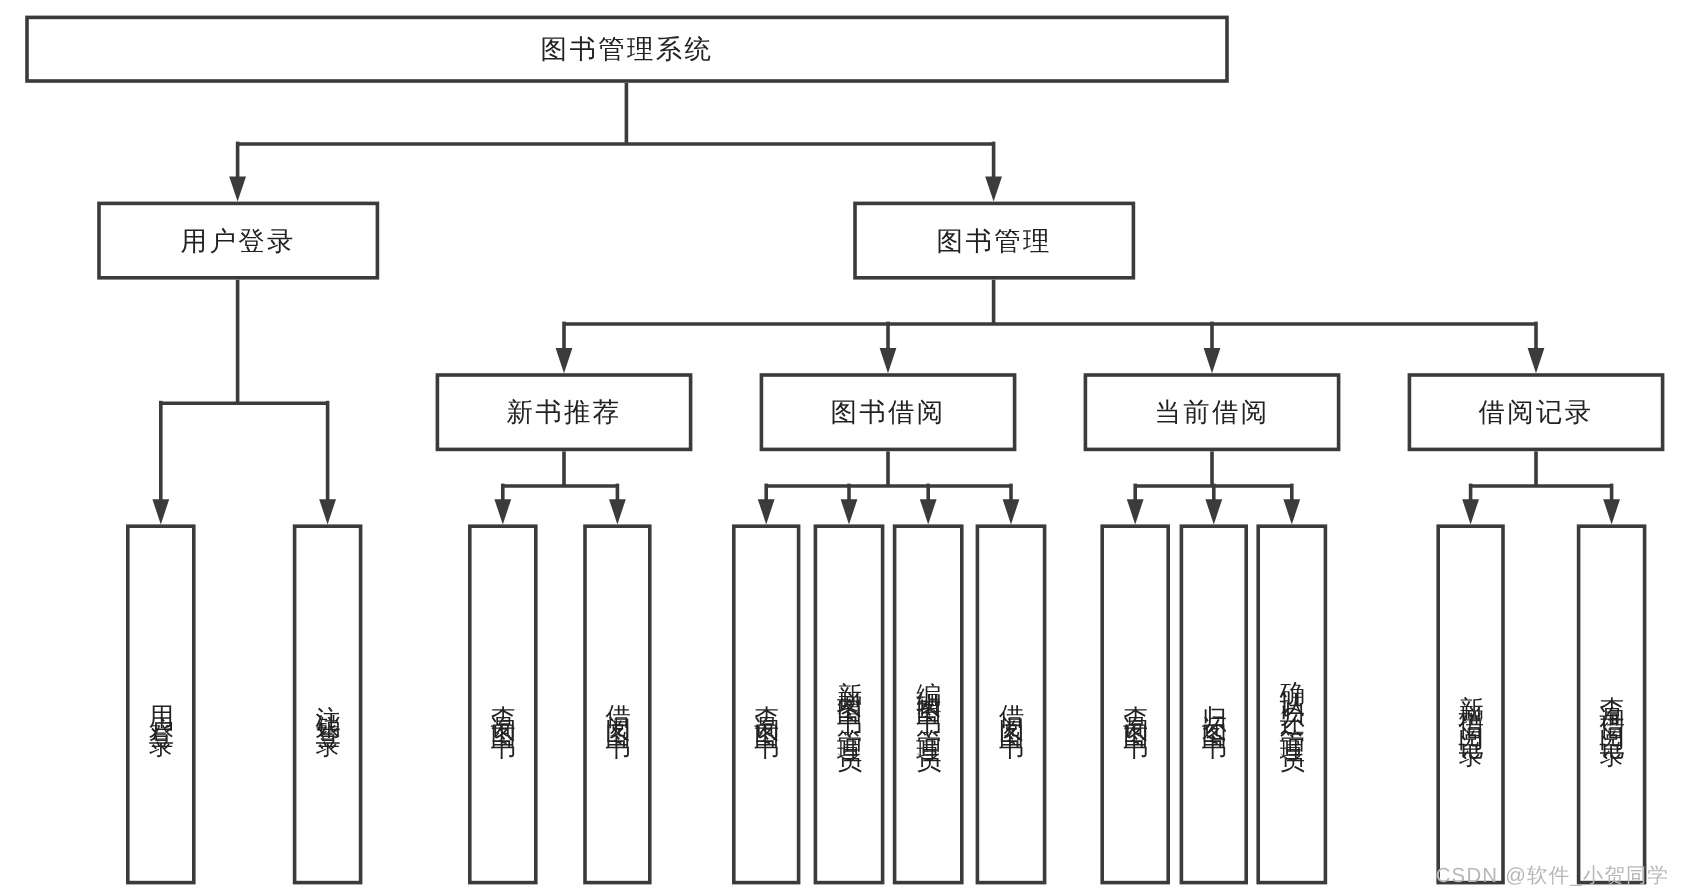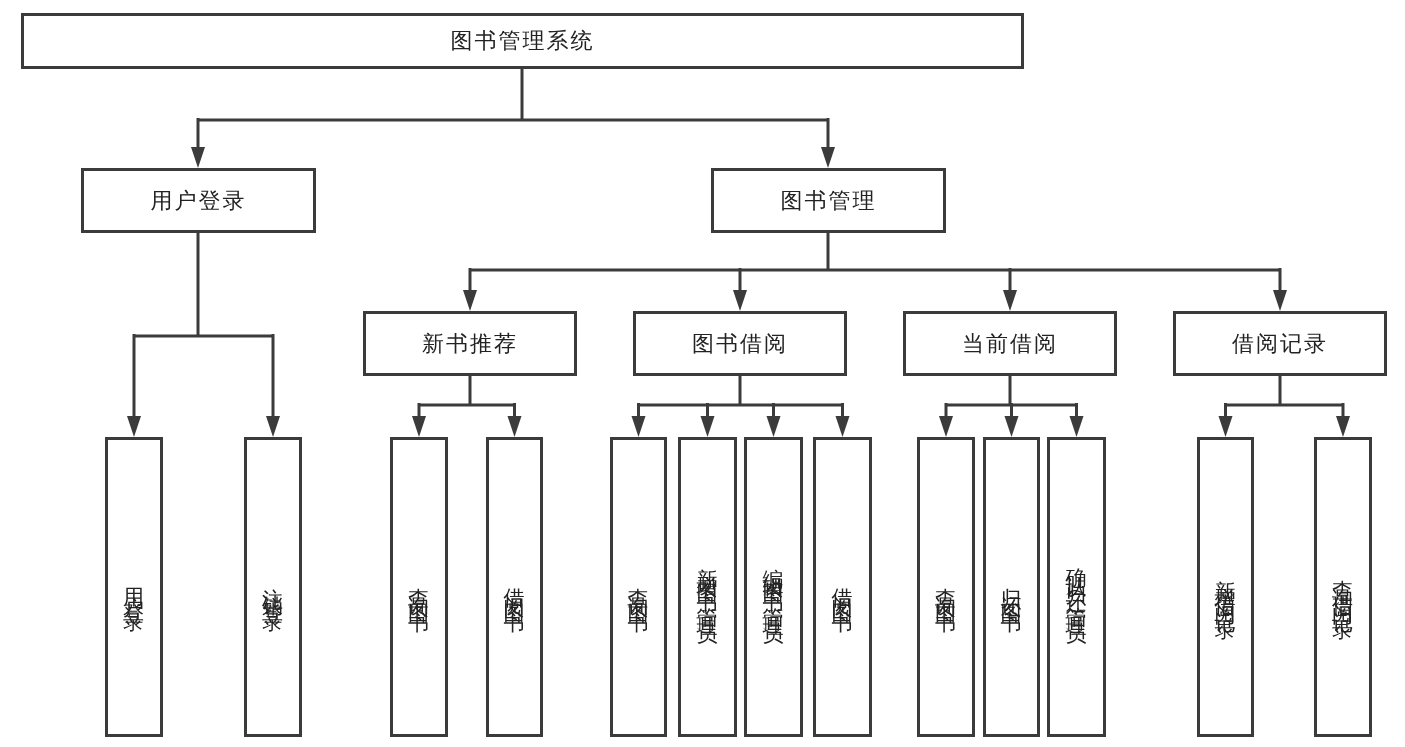--- a/index.html
+++ b/index.html
@@ -188,14 +188,15 @@
     <span class="vtext">确认归还（管理员）</span>
   </div>
 
   <div class="node v" style="left:1197px; top:437px; width:57px; height:300px;">
     <span class="vtext">新增借阅记录</span>
   </div>
   <div class="node v" style="left:1314px; top:437px; width:58px; height:300px;">
     <span class="vtext">查询借阅记录</span>
   </div>
 
+  <div class="watermark">CSDN @软件_小贺同学</div>
 
 </div>
 
 </body></html>

